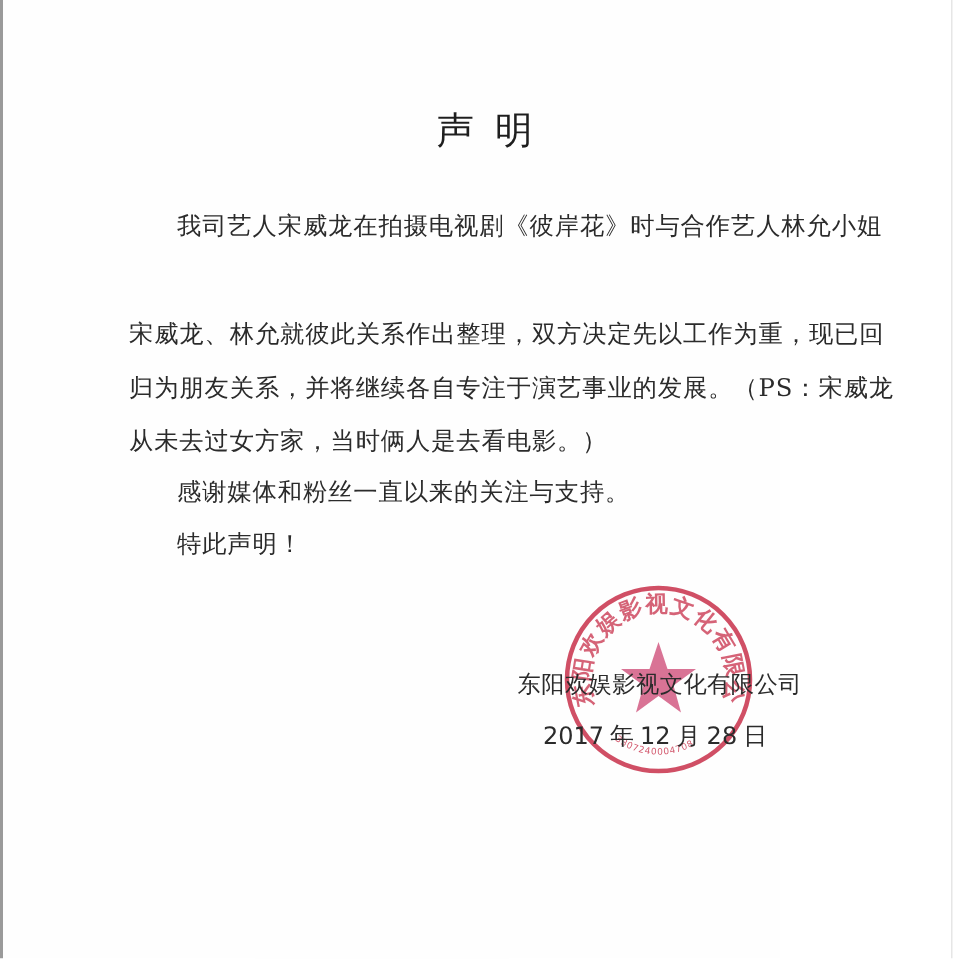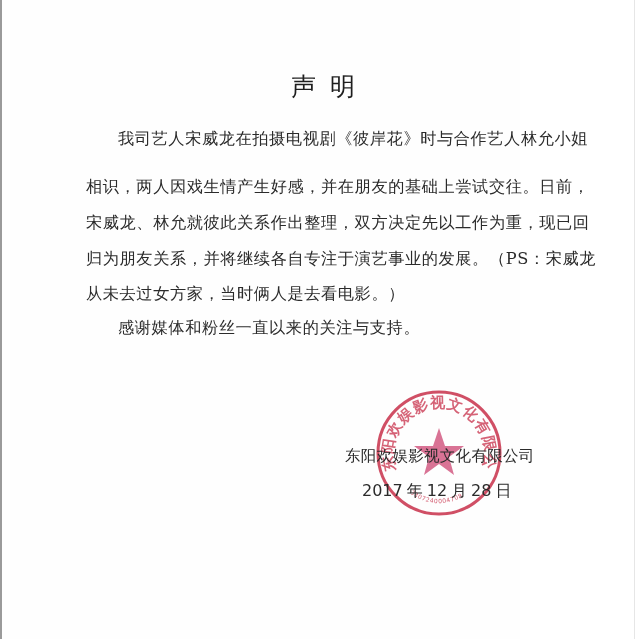--- a/index.html
+++ b/index.html
@@ -46,21 +46,21 @@
     }
     .line {
       position: absolute;
       left: 86px;
       font-size: 16.2px;
       color: #2b2b2b;
       white-space: nowrap;
       letter-spacing: 0.6px;
     }
     .indent { left: 118px; }
-    .l1 { top: 128px; }
+    .l1 { top: 140px; }
     .l2 { top: 176px; }
     .l3 { top: 212px; }
     .l4 { top: 248px; text-align: right; }
     .l5 { top: 283px; }
     .l6 { top: 317px; }
     .l7 { top: 352px; }
 
     .stamp {
       position: absolute;
       left: 374px;
@@ -91,26 +91,26 @@
 </head>
 <body>
 
 <div class="page">
   <div class="edge-left"></div>
   <div class="edge-right"></div>
 
   <div class="title">声明</div>
 
   <div class="line indent l1">我司艺人宋威龙在拍摄电视剧《彼岸花》时与合作艺人林允小姐</div>
-  <div class="line l2">相识，两人因戏生情产生好感，并在朋友的基础上尝试交往。日前，</div>
   <div class="line l3">宋威龙、林允就彼此关系作出整理，双方决定先以工作为重，现已回</div>
   <div class="line l4">归为朋友关系，并将继续各自专注于演艺事业的发展。（PS：宋威龙</div>
   <div class="line indent l6">感谢媒体和粉丝一直以来的关注与支持。</div>
 
   <div class="line l5">从未去过女方家，当时俩人是去看电影。）</div>
+  <div class="line indent l7">特此声明！</div>
 
   <svg class="stamp" viewBox="0 0 130 130" xmlns="http://www.w3.org/2000/svg">
     <defs>
       <path id="ringPath" d="M 22,82 A 46,46 0 1,1 108,82" fill="none"></path>
       <path id="serialPath" d="M 30,100 A 48,48 0 0,0 100,100" fill="none"></path>
     </defs>
     <circle cx="65" cy="65" r="61" fill="none" stroke="#c8304a" stroke-width="3" opacity="0.85"></circle>
     <text font-size="15" fill="#c8304a" opacity="0.75" font-family="DejaVu Serif, serif" font-weight="bold" letter-spacing="1">
       <textPath href="#ringPath" startOffset="0">东阳欢娱影视文化有限公司</textPath>
     </text>

